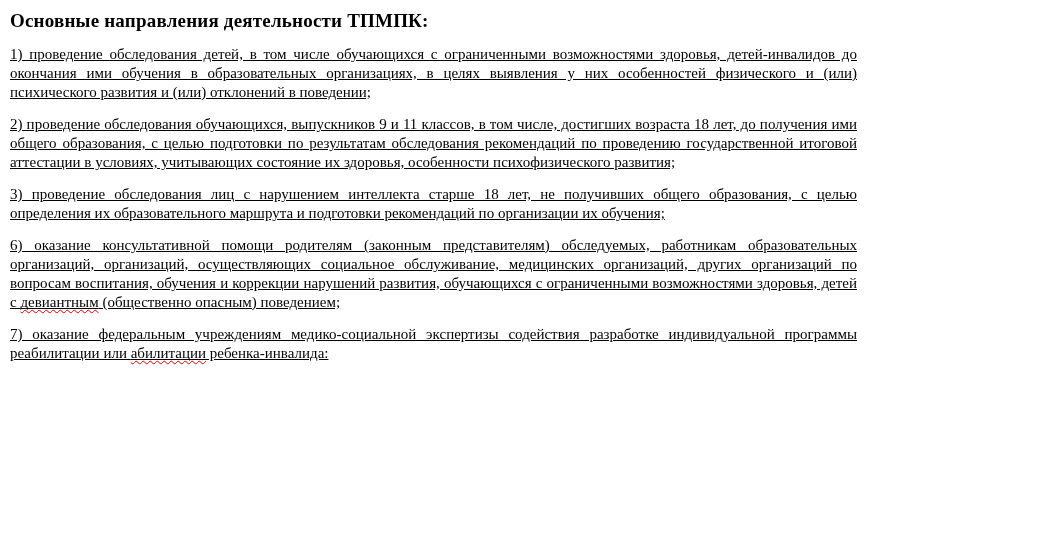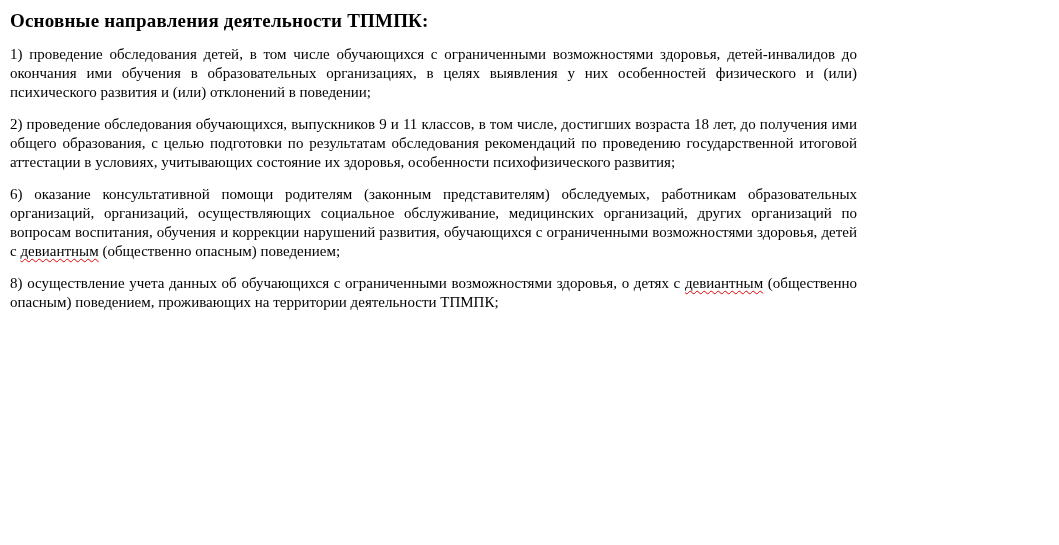--- a/index.html
+++ b/index.html
@@ -25,34 +25,36 @@
     font-weight: bold;
     line-height: 24px;
     margin: 0 0 12px 0;
     letter-spacing: 0.2px;
   }
   .para {
     font-size: 15px;
     line-height: 19px;
     text-align: justify;
     margin: 0 0 13px 0;
+    text-decoration: underline;
   }
   .misspelled {
     text-decoration-line: underline;
     text-decoration-style: wavy;
     text-decoration-color: #e00000;
     text-decoration-thickness: 1px;
     text-decoration-skip-ink: none;
     text-underline-offset: 2px;
   }
 </style>
 </head>
 <body>
 
 <div class="page">
   <h1 class="doc-title">Основные направления деятельности ТПМПК:</h1>
   <div id="paragraphs">
       <p class="para"><span>1) проведение обследования детей, в том числе обучающихся с ограниченными возможностями здоровья, детей-инвалидов до окончания ими обучения в образовательных организациях, в целях выявления у них особенностей физического и (или) психического развития и (или) отклонений в поведении;</span></p>
       <p class="para"><span>2) проведение обследования обучающихся, выпускников 9 и 11 классов, в том числе, достигших возраста 18 лет, до получения ими общего образования, с целью подготовки по результатам обследования рекомендаций по проведению государственной итоговой аттестации в условиях, учитывающих состояние их здоровья, особенности психофизического развития;</span></p>
+      <p class="para"><span>3) проведение обследования лиц с нарушением интеллекта старше 18 лет, не получивших общего образования, с целью определения их образовательного маршрута и подготовки рекомендаций по организации их обучения;</span></p>
       <p class="para"><span>6) оказание консультативной помощи родителям (законным представителям) обследуемых, работникам образовательных организаций, организаций, осуществляющих социальное обслуживание, медицинских организаций, других организаций по вопросам воспитания, обучения и коррекции нарушений развития, обучающихся с ограниченными возможностями здоровья, детей с </span><span class="misspelled" style="text-decoration-color: rgb(224, 0, 0);">девиантным</span><span> (общественно опасным) поведением;</span></p>
-      <p class="para"><span>8) осуществление учета данных об обучающихся с ограниченными возможностями здоровья, о детях с </span><span class="misspelled" style="text-decoration-color: rgb(224, 0, 0);">девиантным</span><span> (общественно опасным) поведением, проживающих на территории деятельности ТПМПК;</span></p>
+      <p class="para"><span>7) оказание федеральным учреждениям медико-социальной экспертизы содействия разработке индивидуальной программы реабилитации или </span><span class="misspelled" style="text-decoration-color: rgb(224, 0, 0);">абилитации</span><span> ребенка-инвалида:</span></p>
     </div>
 </div>
 
 </body></html>

